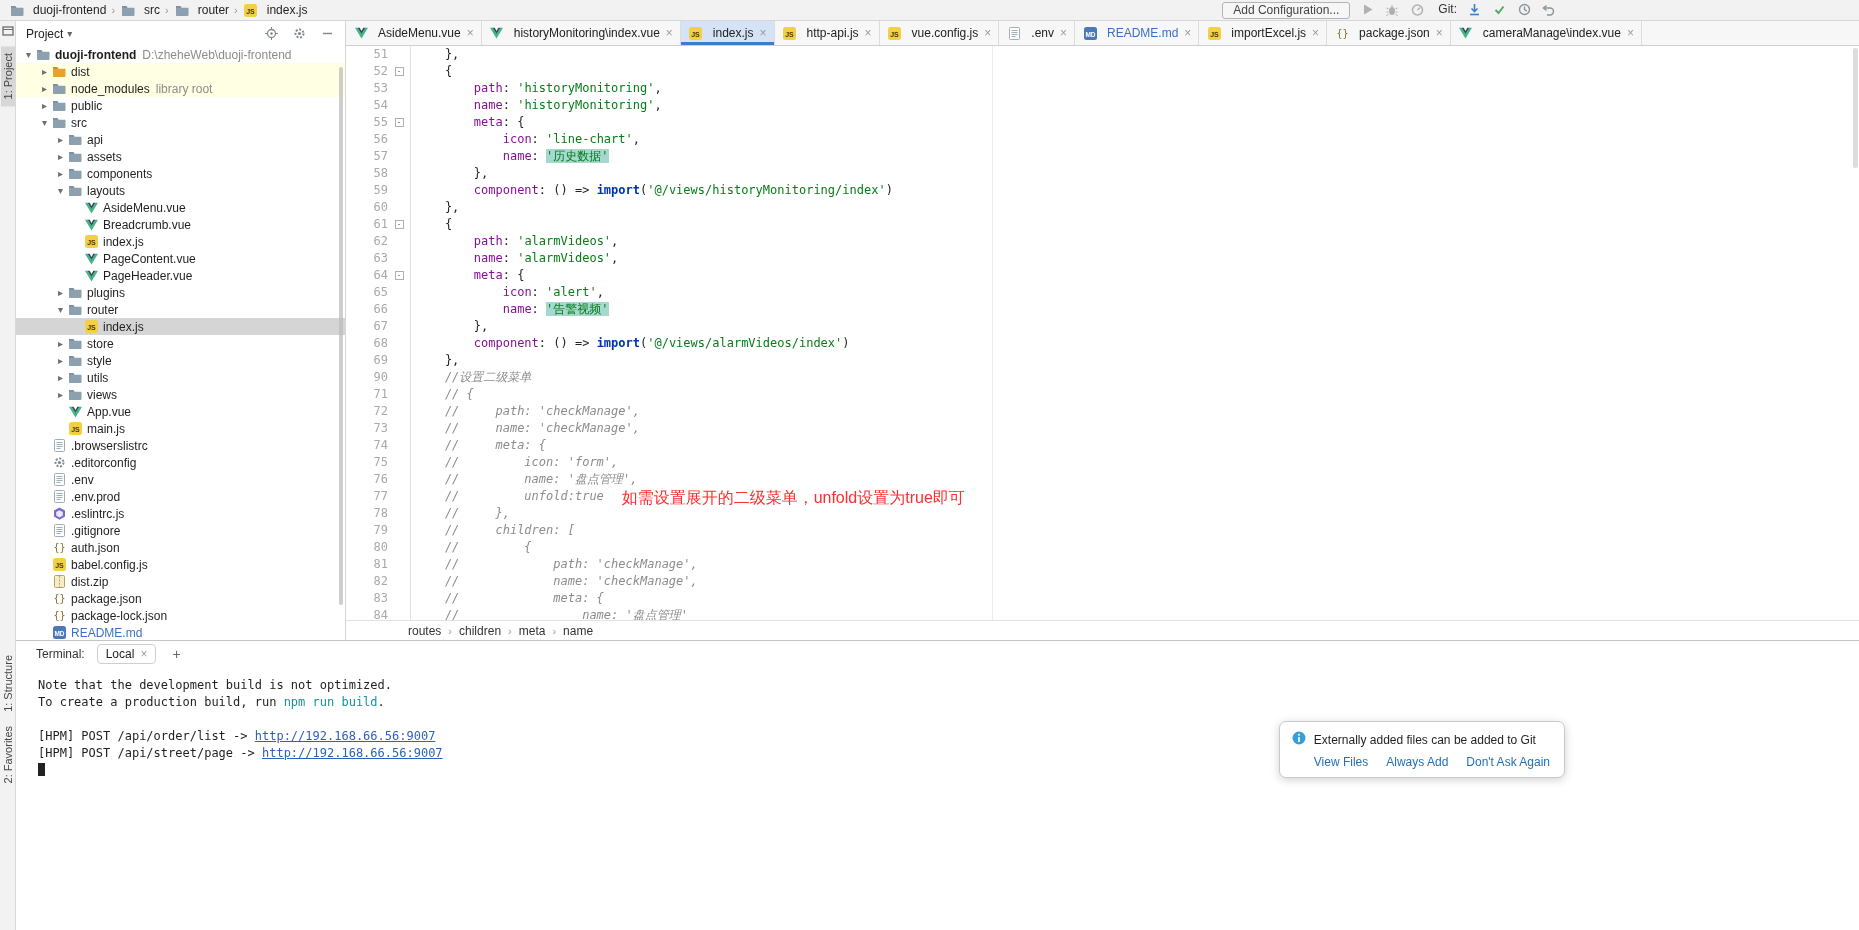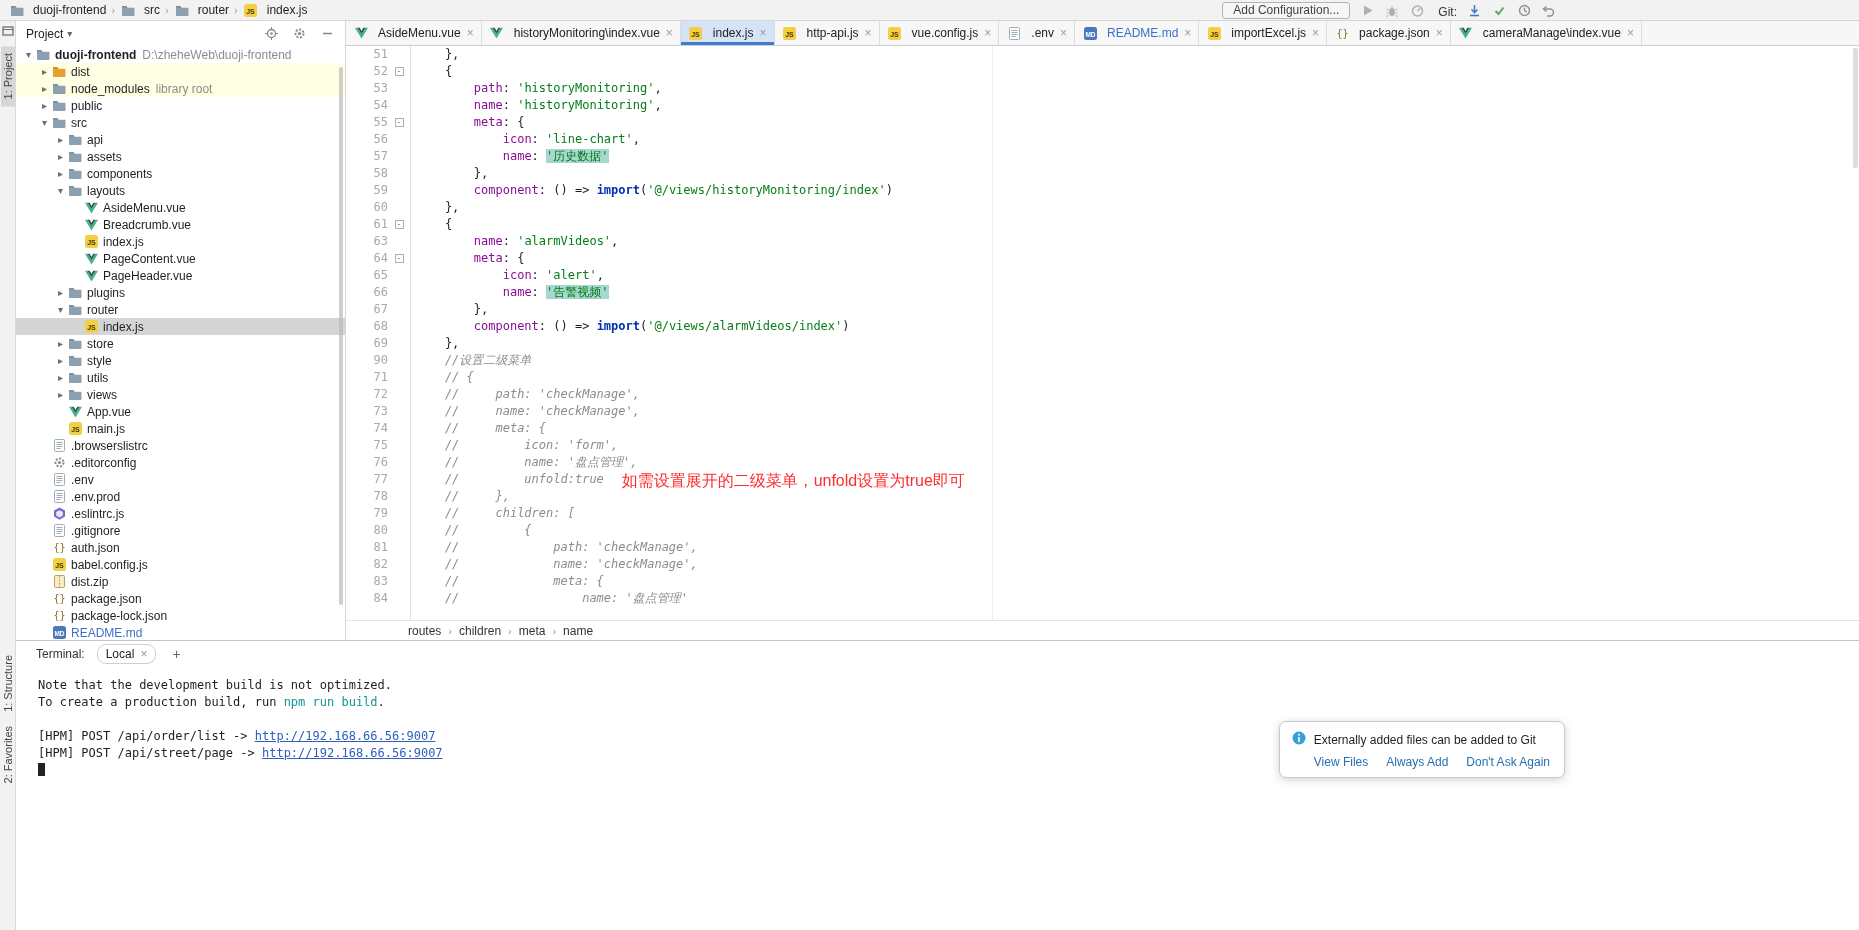--- a/index.html
+++ b/index.html
@@ -5,21 +5,21 @@
   *{margin:0;padding:0;box-sizing:border-box}
   html,body{width:1859px;height:930px;overflow:hidden}
   body{font-family:"Liberation Sans",sans-serif;font-size:12px;color:#1f1f1f;background:#fff}
   .app{position:relative;width:1859px;height:930px;display:flex;flex-direction:column;background:#f9a8d4;overflow:hidden}
 
   
   .navbar{height:21px;background:#f2f2f2;border-bottom:1px solid #d6d6d6;display:flex;align-items:center;padding:0 6px;flex:0 0 auto}
   .crumbs{display:flex;align-items:center;flex:1;min-width:0}
   .crumb{display:inline-flex;align-items:center;gap:4px;padding:0 3px;cursor:pointer}
   .crumb-sep{color:#9a9a9a;padding:0 2px;font-size:11px}
-  .nav-right{display:flex;align-items:flex-end;gap:9px;margin-right:296px}
+  .nav-right{display:flex;align-items:flex-start;gap:9px;margin-right:296px}
   .add-config{border:1px solid #b4b4b4;border-radius:3px;background:#f6f6f6;padding:0 10px;height:17px;display:inline-flex;align-items:center;color:#444;font-size:12px;font-family:"Liberation Sans",sans-serif;cursor:pointer}
   .tbicon{width:16px;height:16px;display:inline-flex;align-items:center;justify-content:center;cursor:pointer}
   .git-label{color:#333;margin-left:4px}
 
   .body-row{flex:1;display:flex;min-height:0}
 
   
   .strip{width:16px;background:#f2f2f2;border-right:1px solid #d9d9d9;display:flex;flex-direction:column;align-items:center;padding-top:4px;flex:0 0 auto}
   .strip-icon{margin-bottom:6px}
   .vbtn{writing-mode:vertical-rl;transform:rotate(180deg);font-size:11px;color:#454545;padding:7px 1px;cursor:pointer;white-space:nowrap}
@@ -71,21 +71,21 @@
   .tk-red{color:#ff2d2d;font-family:"Liberation Sans",sans-serif;font-size:16px;line-height:17px;vertical-align:-3px;font-style:normal}
 
   .ebreadcrumbs{height:20px;border-top:1px solid #e3e3e3;display:flex;align-items:center;padding-left:62px;gap:7px;background:#fff;color:#333;flex:0 0 auto}
   .ebc{cursor:pointer}
   .ebc-sep{color:#9a9a9a;font-size:11px}
 
   
   .terminal{flex:1;border-top:1px solid #c4c4c4;background:#fff;display:flex;flex-direction:column;min-height:0}
   .term-header{height:26px;display:flex;align-items:center;padding-left:20px;gap:12px;flex:0 0 auto}
   .term-title{color:#333}
-  .term-tab{display:inline-flex;align-items:center;gap:6px;padding:2px 8px;background:#fff;border:1px solid #cfcfcf;border-radius:9px;cursor:pointer}
+  .term-tab{display:inline-flex;align-items:center;gap:6px;padding:2px 8px;background:#fff;border:1px solid #cfcfcf;border-radius:4px;cursor:pointer}
   .term-tab .close{color:#9b9b9b;cursor:pointer}
   .term-plus{color:#666;font-size:14px;cursor:pointer;padding:0 4px}
   .term-body{flex:1;padding:10px 0 0 22px;font-family:"DejaVu Sans Mono",monospace;font-size:12px;line-height:17px;color:#1f1f1f}
   .tline{height:17px;white-space:pre}
   .tk-cyan{color:#0f9795}
   .tk-link{color:#2e5fbc;text-decoration:underline;cursor:pointer}
   .cursorblk{display:inline-block;width:7px;height:13px;background:#222;vertical-align:-2px}
 
   
   .notification{position:absolute;right:294px;bottom:152px;background:#fff;border:1px solid #c9c9c9;border-radius:7px;box-shadow:0 2px 10px rgba(0,0,0,.18);padding:9px 14px 8px 12px;display:flex;flex-direction:column;gap:7px;font-size:12px}
@@ -719,20 +719,25 @@
                   <span class="lnum">60</span>
                   <span class="foldslot"></span>
                   <span class="ctext"><span>    },</span></span>
                 </div>
                 <div class="cline">
                   <span class="lnum">61</span>
                   <span class="foldslot">
                     <span class="fm">-</span>
                   </span>
                   <span class="ctext"><span>    {</span></span>
+                </div>
+                <div class="cline">
+                  <span class="lnum">62</span>
+                  <span class="foldslot"></span>
+                  <span class="ctext"><span>        </span><span class="tk-prop">path</span><span>: </span><span class="tk-str">'alarmVideos'</span><span>,</span></span>
                 </div>
                 <div class="cline">
                   <span class="lnum">63</span>
                   <span class="foldslot"></span>
                   <span class="ctext"><span>        </span><span class="tk-prop">name</span><span>: </span><span class="tk-str">'alarmVideos'</span><span>,</span></span>
                 </div>
                 <div class="cline">
                   <span class="lnum">64</span>
                   <span class="foldslot">
                     <span class="fm">-</span>

